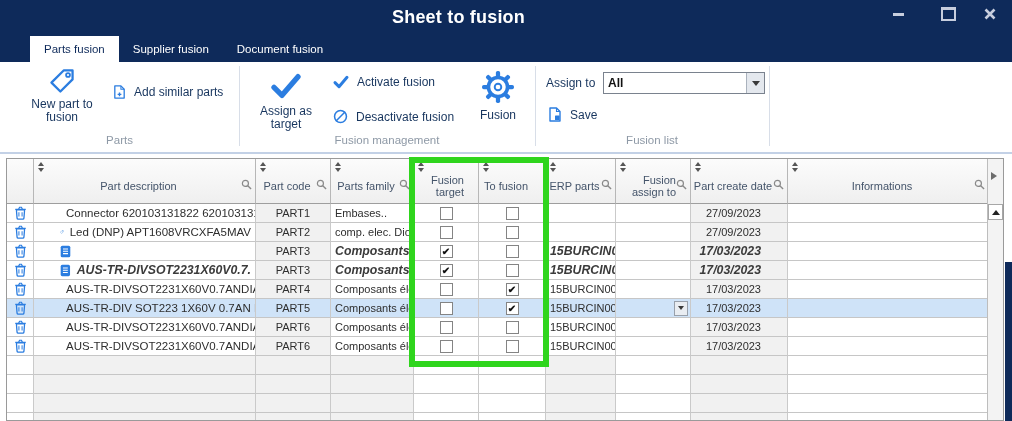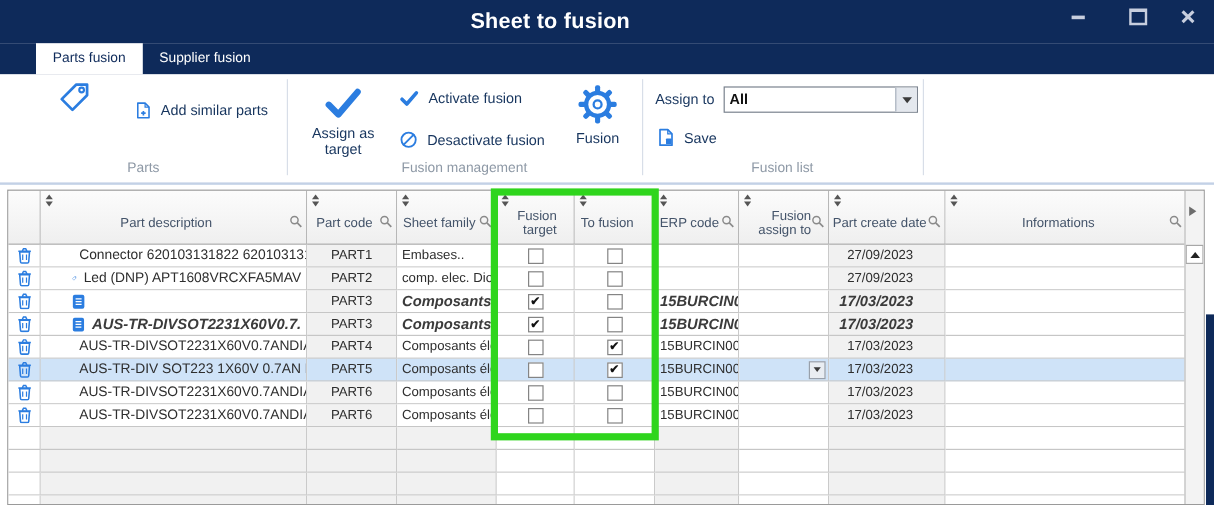--- a/index.html
+++ b/index.html
@@ -81,29 +81,33 @@
   </div>
 </div>
 
 <div class="tabbar">
   <div class="tab active">
       <span>Parts fusion</span>
     </div>
   <div class="tab">
       <span>Supplier fusion</span>
     </div>
+  <div class="tab">
+      <span>Document fusion</span>
+    </div>
 </div>
 
 <div class="ribbon">
 
   <div class="rbtn" style="left:16px;top:6px;width:92px">
     <svg width="26" height="26" viewBox="0 0 16 16">
       <path d="M1.5 9 L9 1.5 H14.5 V7 L7 14.5 Z" fill="none" stroke="#2b7de0" stroke-width="1.4" stroke-linejoin="round"></path>
       <circle cx="11.7" cy="4.3" r="1.2" fill="none" stroke="#2b7de0" stroke-width="1.1"></circle>
     </svg>
+    <span style="margin-top:4px">New part to fusion</span>
   </div>
 
   <div class="rbtn-inline" style="left:112px;top:22px">
     <svg width="15" height="16" viewBox="0 0 16 16">
       <path d="M3 1.5 H9.5 L13 5 V14.5 H3 Z" fill="none" stroke="#2b7de0" stroke-width="1.4" stroke-linejoin="round"></path>
       <path d="M9.5 1.5 V5 H13" fill="none" stroke="#2b7de0" stroke-width="1.1"></path>
       <path d="M8 8.5 V12.5 M6 10.5 H10" stroke="#2b7de0" stroke-width="1.5"></path>
     </svg>
     <span>Add similar parts</span>
   </div>
@@ -191,37 +195,37 @@
         <div class="hcell">
           <span class="sort"></span>
           <div class="hlabel">Part code</div>
           <svg class="mag" width="11" height="11" viewBox="0 0 12 12">
             <circle cx="4.8" cy="4.8" r="3.3" fill="none" stroke="#8a8a8a" stroke-width="1.3"></circle>
             <path d="M7.4 7.4 L11 11" stroke="#8a8a8a" stroke-width="1.5"></path>
           </svg>
         </div>
         <div class="hcell">
           <span class="sort"></span>
-          <div class="hlabel">Sheet family</div>
+          <div class="hlabel">Parts family</div>
           <svg class="mag" width="11" height="11" viewBox="0 0 12 12">
             <circle cx="4.8" cy="4.8" r="3.3" fill="none" stroke="#8a8a8a" stroke-width="1.3"></circle>
             <path d="M7.4 7.4 L11 11" stroke="#8a8a8a" stroke-width="1.5"></path>
           </svg>
         </div>
         <div class="hcell">
           <span class="sort"></span>
           <div class="hlabel">Fusion target</div>
         </div>
         <div class="hcell">
           <span class="sort"></span>
           <div class="hlabel">To fusion</div>
         </div>
         <div class="hcell">
           <span class="sort"></span>
-          <div class="hlabel">ERP code</div>
+          <div class="hlabel">ERP parts</div>
           <svg class="mag" width="11" height="11" viewBox="0 0 12 12">
             <circle cx="4.8" cy="4.8" r="3.3" fill="none" stroke="#8a8a8a" stroke-width="1.3"></circle>
             <path d="M7.4 7.4 L11 11" stroke="#8a8a8a" stroke-width="1.5"></path>
           </svg>
         </div>
         <div class="hcell">
           <span class="sort"></span>
           <div class="hlabel">Fusion assign to</div>
           <svg class="mag" width="11" height="11" viewBox="0 0 12 12">
             <circle cx="4.8" cy="4.8" r="3.3" fill="none" stroke="#8a8a8a" stroke-width="1.3"></circle>

